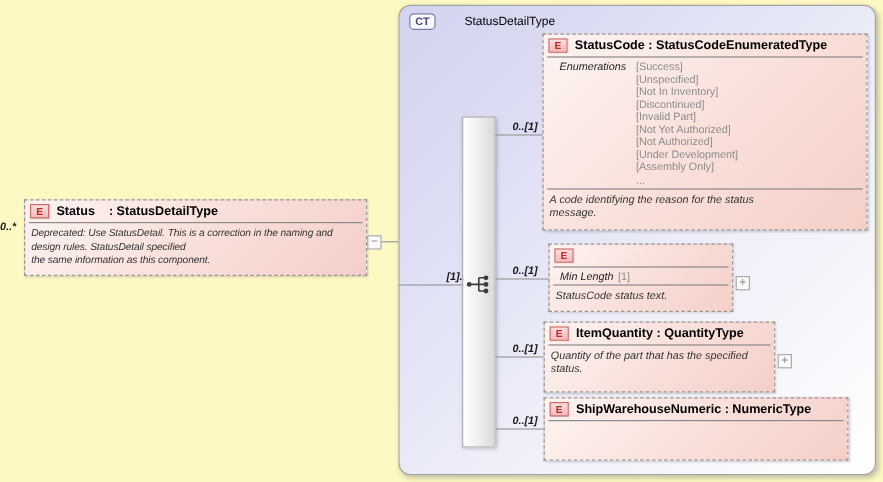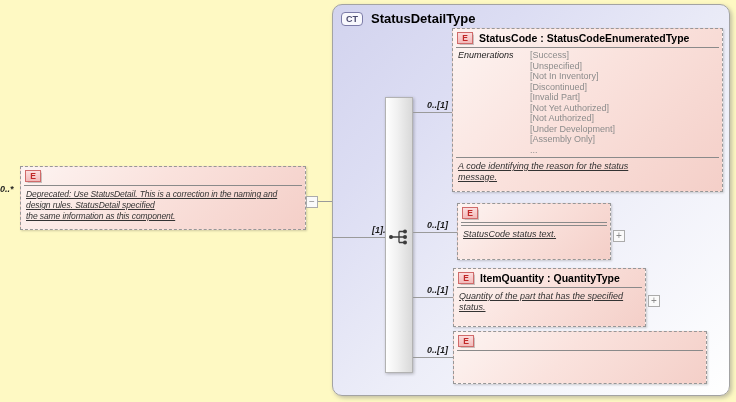--- a/index.html
+++ b/index.html
@@ -13,21 +13,21 @@
     border:1px solid #a3a3a3; border-radius:10px;
     background:linear-gradient(135deg,#d2d3ee 0%,#dcdDF3 25%,#ecedf8 55%,#ffffff 100%);
     box-shadow:2px 2px 4px rgba(80,80,100,0.35);
   }
   .ct-header { position:absolute; left:8px; top:6px; display:flex; align-items:center; gap:8px; }
   .ct-badge {
     display:inline-block; min-width:22px; padding:0 3px; height:14px; line-height:12px;
     border:1px solid #7c7ca8; border-radius:4px; background:#f8f8fd;
     color:#4a4a6e; font-size:9px; font-weight:bold; text-align:center;
   }
-  .ct-title { font-size:13px; font-weight:bold; color:#000; white-space:pre; }
+  .ct-title { font-size:10px; font-weight:normal; color:#000; white-space:pre;margin-left:16px; }
 
   
   .seq-bar {
     position:absolute; left:385px; top:97px; width:28px; height:276px;
     border:1px solid #b2b2b2;
     background:linear-gradient(to right,#ffffff 0%,#f0f0f0 45%,#d9d9d9 100%);
     box-shadow:1px 1px 3px rgba(0,0,0,0.25);
   }
   .seq-icon { position:absolute; left:388px; top:228px; width:22px; height:18px; }
 
@@ -40,24 +40,24 @@
   }
   .el-header { display:flex; align-items:center; gap:6px; padding:3px 4px 2px 4px; }
   .e-badge {
     flex:0 0 auto; width:16px; height:12px; line-height:10px;
     border:1px solid #d06a6a; background:linear-gradient(#fcdede,#f2baba);
     color:#c02828; font-size:8.5px; font-weight:bold; text-align:center;
     box-shadow:0.5px 0.5px 1px rgba(0,0,0,0.2);
   }
   .el-title { font-size:10.5px; font-weight:bold; color:#000; white-space:pre; overflow:hidden; }
   .sep { border-top:1px solid #8a8a8a; margin:1px 3px; }
-  .annot { font-style:italic; font-size:9px; line-height:10.5px; color:#333; padding:2px 4px 2px 5px; white-space:pre-line;text-decoration:underline; }
+  .annot { font-style:italic; font-size:9px; line-height:10.5px; color:#333; padding:2px 4px 2px 5px; white-space:pre-line; }
   .annot.small-annot { font-size:8.5px; letter-spacing:-0.1px; line-height:11px; }
   .facet-row { display:flex; padding:1px 4px 1px 5px; }
-  .facet-name { font-style:italic; font-size:9px; color:#222; flex:0 0 72px; }
+  .facet-name { font-style:italic; font-size:9px; color:#222; flex:0 0 72px;text-align:center; }
   .facet-name.narrow { flex:0 0 52px; }
   .facet-val { font-size:9px; color:#8c8c8c; }
   .enum-list { font-size:9px; color:#8c8c8c; line-height:10.5px; }
 
   
   .hline { position:absolute; height:1px; background:#9a9a9a; }
   .card-label {
     position:absolute; font-size:9px; font-style:italic; font-weight:bold;
     color:#1a1a1a; text-align:right; white-space:pre;
   }
@@ -85,20 +85,21 @@
     <div class="ct-header">
       <span class="ct-badge">CT</span>
       <span class="ct-title">StatusDetailType</span>
     </div>
   </div>
 
   <div class="root-card">0..*</div>
   <div class="el-box status-box">
     <div class="el-header">
       <span class="e-badge">E</span>
+      <span class="el-title">Status    : StatusDetailType</span>
     </div>
     <div class="sep"></div>
     <div class="annot small-annot">Deprecated:  Use StatusDetail.  This is a correction in the naming and
 design rules.  StatusDetail specified
 the same information as this component.</div>
   </div>
   <div class="toggle" style="left:306px; top:196px;">−</div>
   <div class="hline" style="left:318px; top:201px; width:14px;"></div>
 
   <div class="hline" style="left:332px; top:237px; width:55px;"></div>
@@ -148,36 +149,41 @@
     <div class="sep"></div>
     <div class="annot">A code identifying the reason for the status
 message.</div>
   </div>
 
   <div class="el-box statustext-box">
     <div class="el-header">
       <span class="e-badge">E</span>
     </div>
     <div class="sep"></div>
+    <div class="facet-row">
+      <span class="facet-name narrow">Min Length</span>
+      <span class="facet-val">[1]</span>
+    </div>
     <div class="sep"></div>
     <div class="annot">StatusCode status text.</div>
   </div>
   <div class="toggle" style="left:613px; top:230px;">+</div>
 
   <div class="el-box itemquantity-box">
     <div class="el-header">
       <span class="e-badge">E</span>
       <span class="el-title">ItemQuantity : QuantityType</span>
     </div>
     <div class="sep"></div>
     <div class="annot">Quantity of the part that has the specified
 status.</div>
   </div>
   <div class="toggle" style="left:648px; top:295px;">+</div>
 
   <div class="el-box shipwarehouse-box">
     <div class="el-header">
       <span class="e-badge">E</span>
+      <span class="el-title">ShipWarehouseNumeric : NumericType</span>
     </div>
     <div class="sep"></div>
   </div>
 
 </div>
 
 </body></html>

